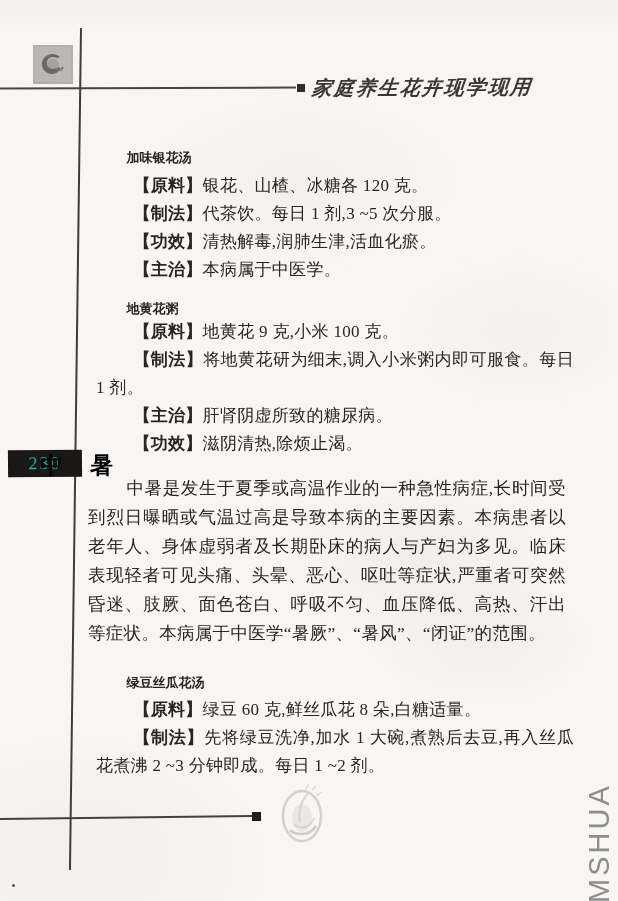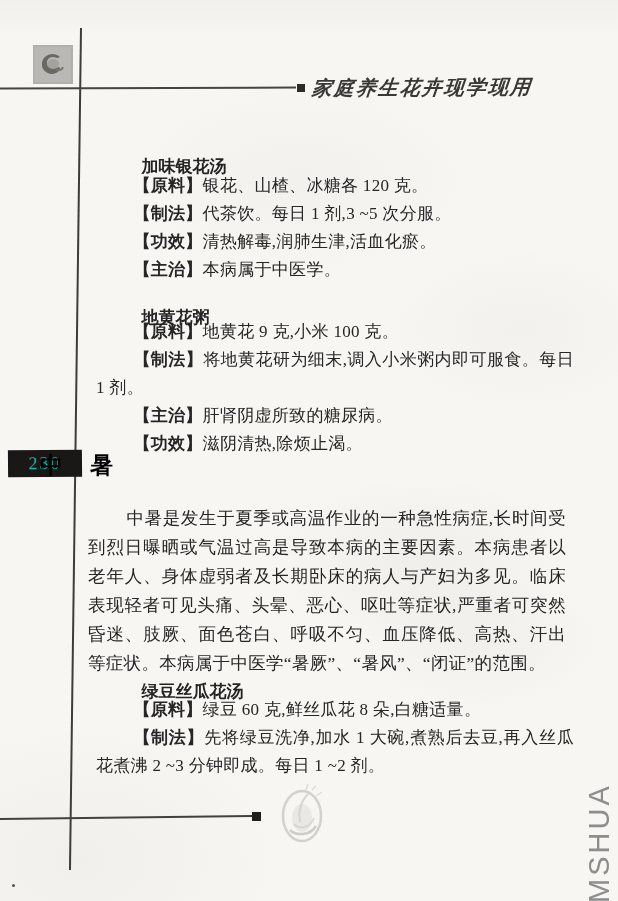--- a/index.html
+++ b/index.html
@@ -37,38 +37,38 @@
   .corner-icon{position:absolute;left:33px;top:45px;width:40px;height:39px;}
   .pageno-box{
     position:absolute;left:8px;top:450px;width:74px;height:27px;
     background:#191817;color:#14b8a6;
     display:flex;align-items:center;justify-content:center;
     font-family:"Liberation Serif", serif;font-size:18px;letter-spacing:2px;
     transform:rotate(-0.5deg);
   }
   .content{position:absolute;left:88px;top:0;width:478px;}
   .recipe-heading{
-    position:absolute;left:0;width:478px;margin:16px;
+    position:absolute;left:0;width:478px;margin:10px;
     font-family:"Liberation Sans", sans-serif;
-    font-size:17px;font-weight:bold;color:#242424;
+    font-size:13px;font-weight:bold;color:#242424;
     padding-left:2.2em;
   }
   .entries{position:absolute;left:8px;width:478px;}
   .entries p{
     margin:0;font-size:17px;line-height:28px;letter-spacing:0.3px;
     text-indent:2.2em;text-align:justify;color:#262626;
   }
   .entries p b{font-family:"Liberation Sans", sans-serif;font-weight:bold;}
   .section-title{
     position:absolute;left:40px;top:450px;width:530px;margin:0;
     text-align:left;font-family:"Liberation Sans", sans-serif;
     font-size:23px;font-weight:bold;color:#000000;letter-spacing:2px;
   }
   .section-body{
-    position:absolute;left:0;top:504px;width:478px;margin:0;
+    position:absolute;left:0;top:474px;width:478px;margin:0;
     font-size:17.5px;line-height:29px;letter-spacing:0.3px;
     text-indent:2.2em;text-align:justify;color:#262626;
   }
   .bottom-rule{
     position:absolute;left:0;top:818px;width:252px;height:2px;
     background:#43413f;transform:rotate(-0.7deg);transform-origin:left center;
   }
   .bottom-bullet{position:absolute;left:252px;top:812px;width:9px;height:9px;background:#201f1e;}
   .watermark-leaf{position:absolute;left:272px;top:778px;width:62px;height:78px;opacity:0.55;}
   .mshua{

